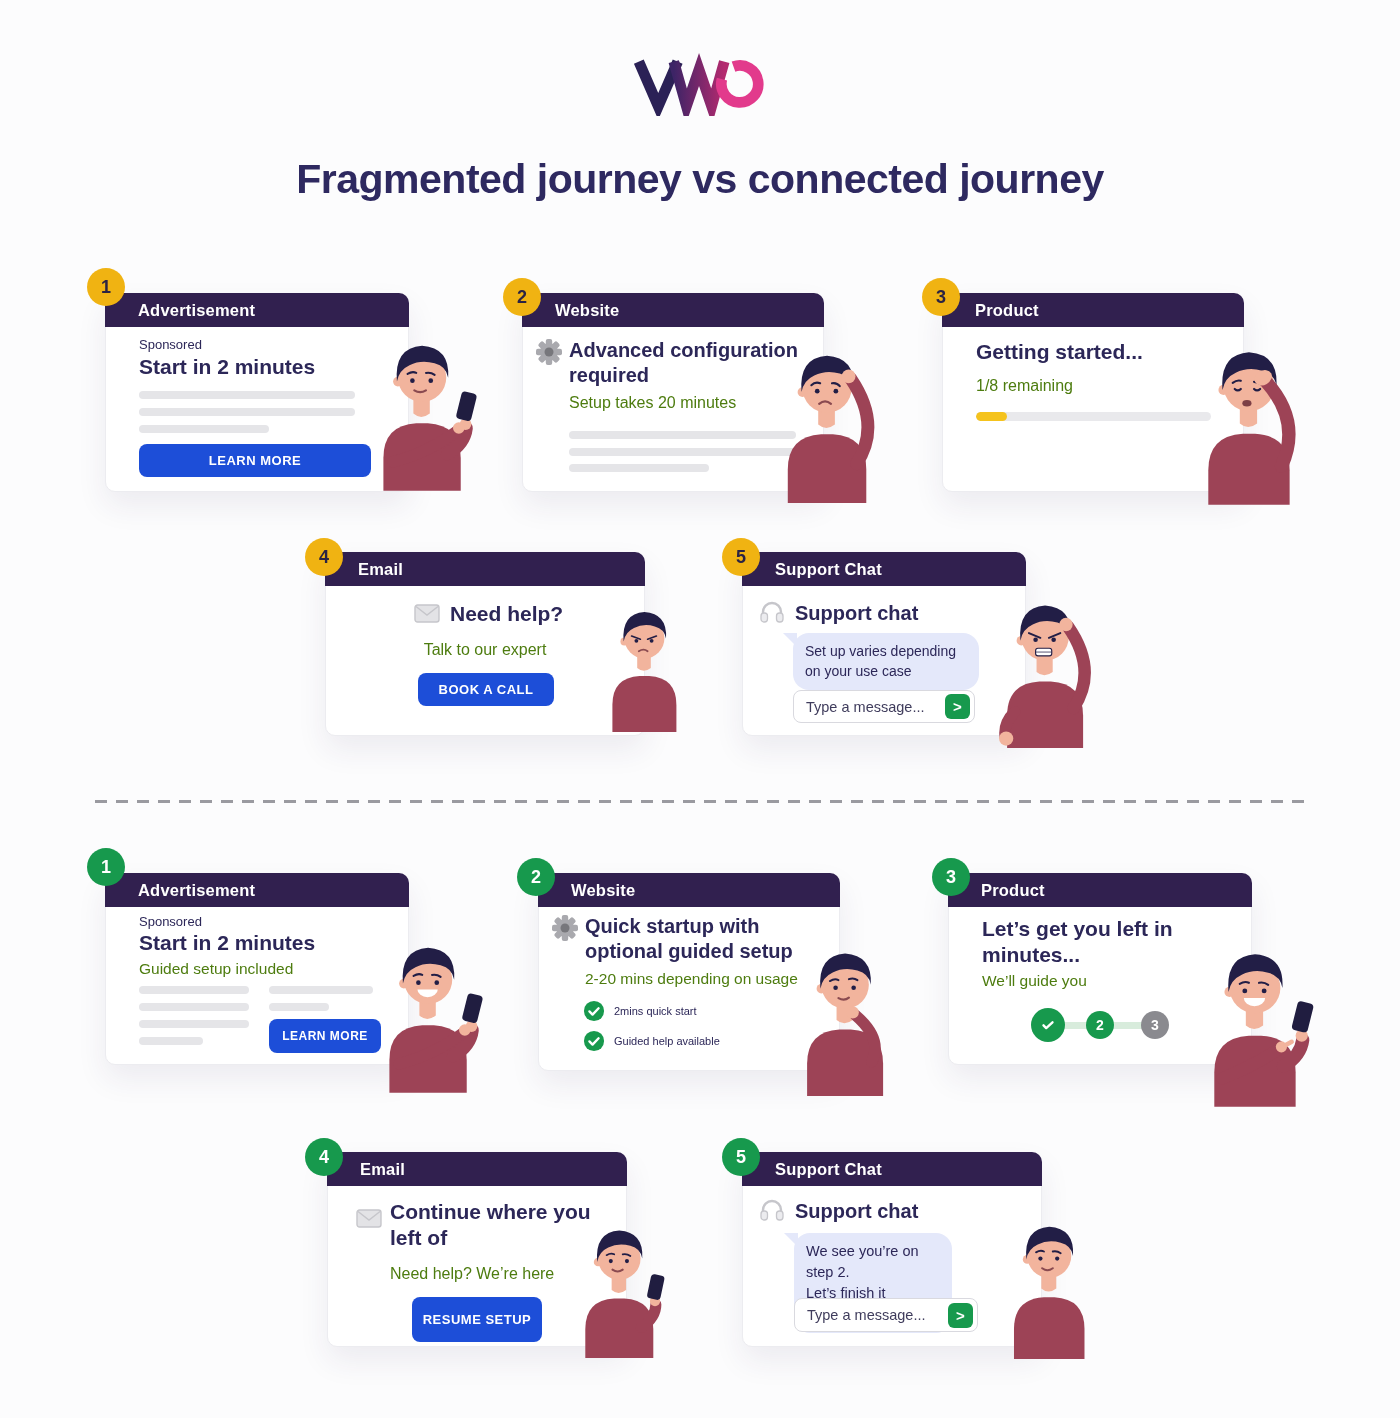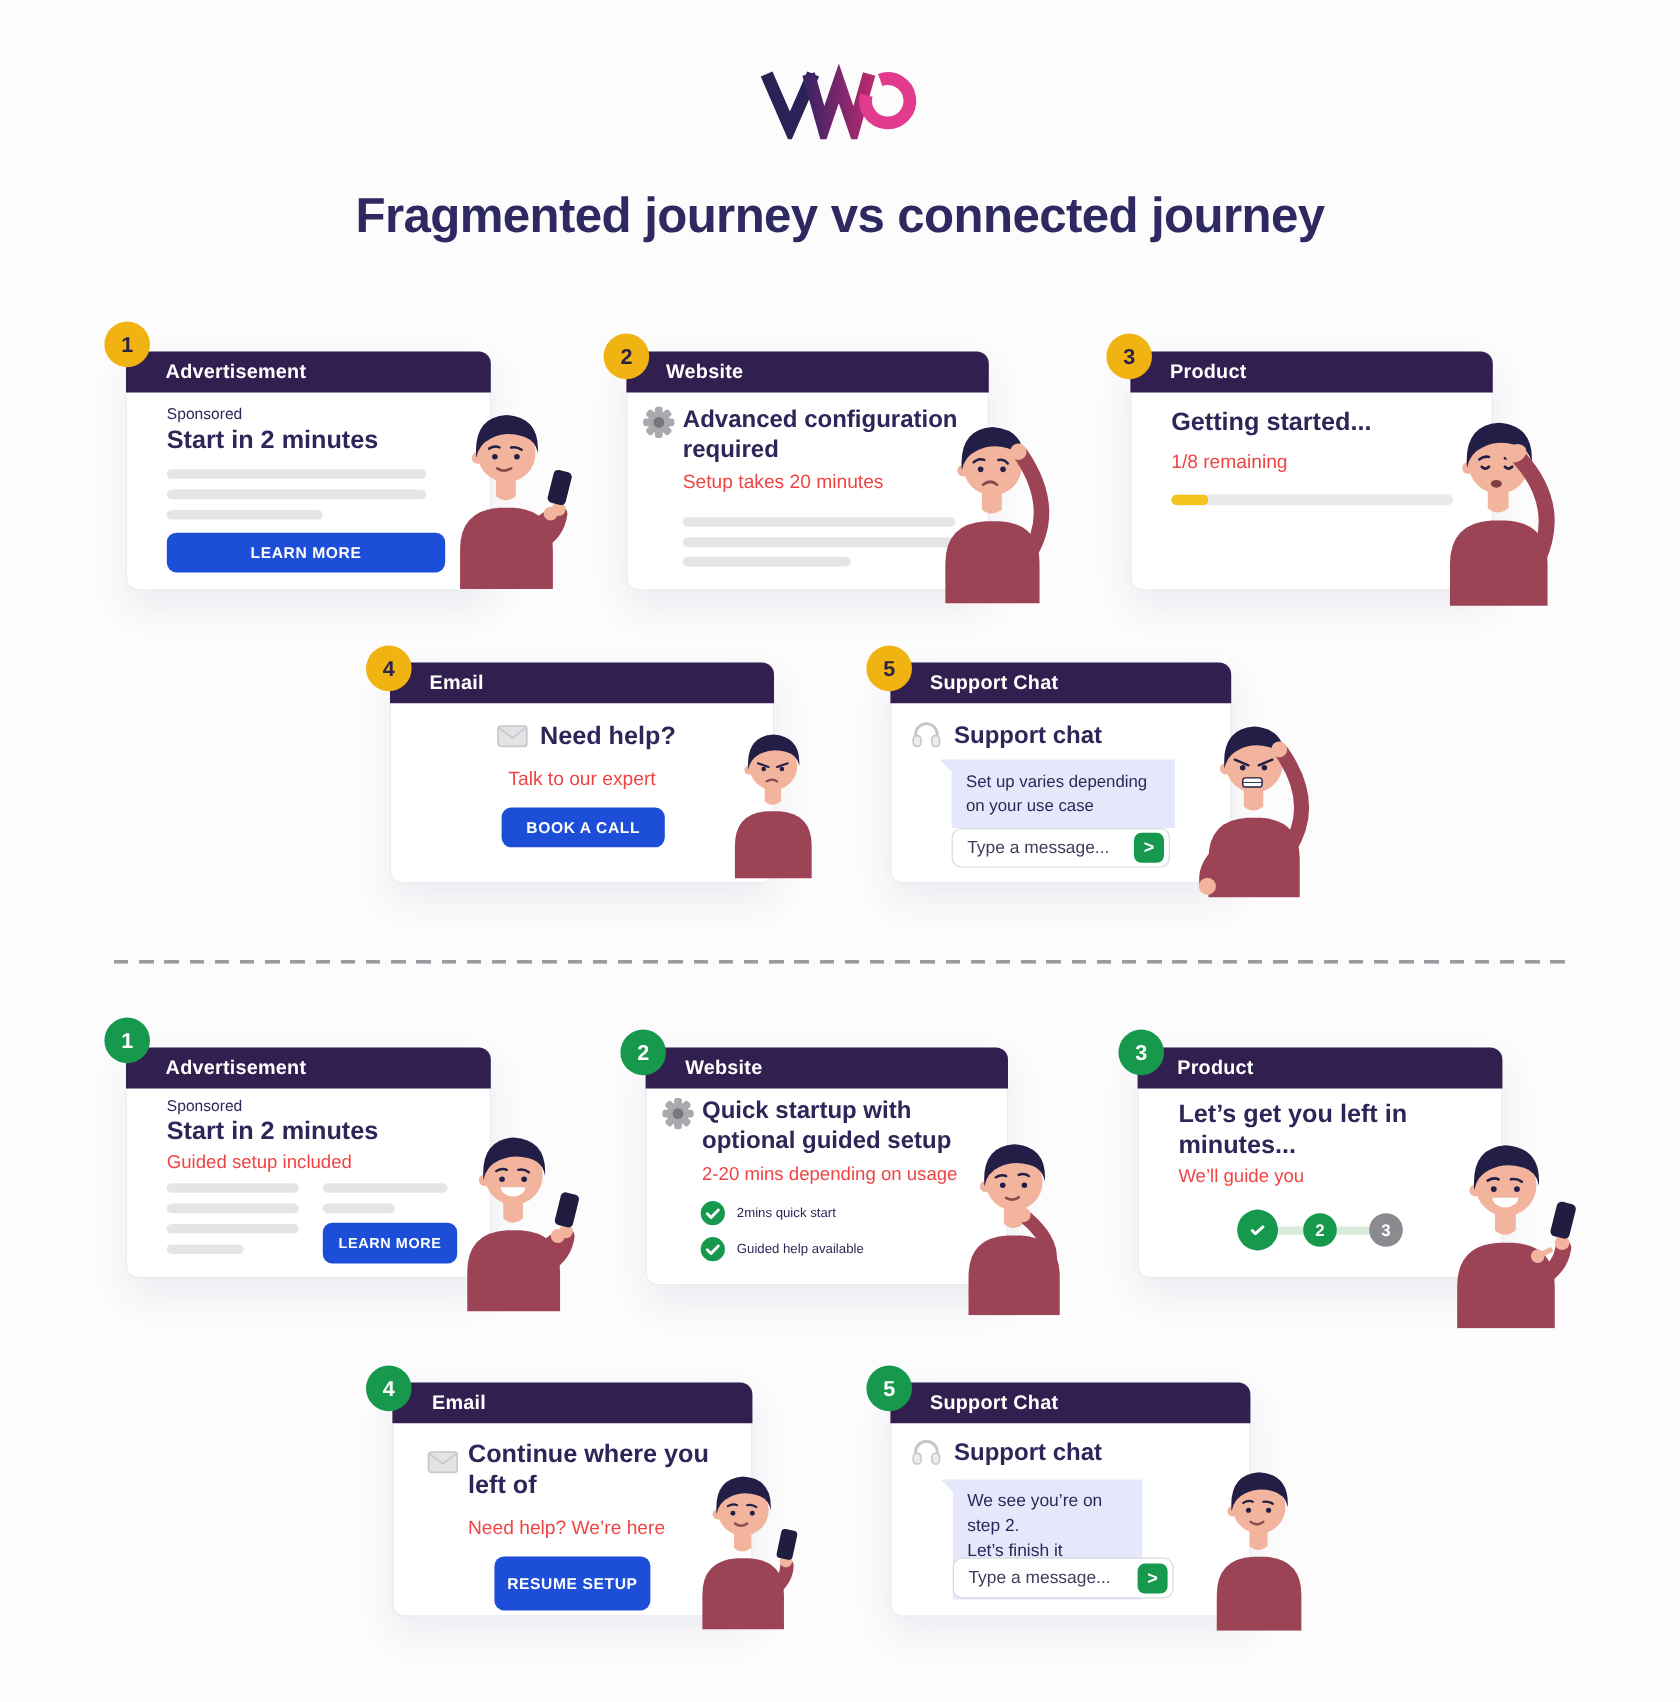--- a/index.html
+++ b/index.html
@@ -12,29 +12,29 @@
         box-shadow:0 14px 30px rgba(45,40,90,.08);}
   .chead{position:absolute;left:-1px;top:-1px;right:-1px;height:34px;background:#31204f;
          border-radius:10px 10px 0 0;color:#fff;font-size:16.5px;font-weight:bold;
          line-height:34px;padding-left:33px;letter-spacing:.2px;box-sizing:border-box;}
   .badge{position:absolute;width:38px;height:38px;border-radius:50%;display:flex;align-items:center;
          justify-content:center;font-size:18px;font-weight:bold;z-index:6;}
   .badge.y{background:#f0b312;color:#2a2344;}
   .badge.g{background:#17994d;color:#fff;}
   .kicker{position:absolute;font-size:13px;color:#2c2758;}
   .headline{position:absolute;font-weight:bold;color:#2c2758;line-height:1.25;}
-  .sub{position:absolute;color:#ef4444;}
+  .sub{position:absolute;color:#4d7c0f;}
   .sk{position:absolute;height:8px;border-radius:4px;background:#e5e5e8;}
   .btn{position:absolute;display:flex;align-items:center;justify-content:center;background:#1d4ed8;
        color:#fff;border:none;border-radius:8px;font-weight:bold;font-size:13px;letter-spacing:.5px;
        font-family:inherit;cursor:pointer;}
   .icon{position:absolute;}
   .ptrack{position:absolute;background:#e9e9ec;border-radius:5px;height:9px;overflow:hidden;}
   .pfill{height:100%;background:#f5c31d;border-radius:5px;}
-  .bubble{position:absolute;background:#e4e8fa;border-radius:0;color:#2c2758;line-height:1.45;
+  .bubble{position:absolute;background:#e4e8fa;border-radius:16px;color:#2c2758;line-height:1.45;
           padding:8px 12px;white-space:pre-line;box-sizing:border-box;}
   .bubble:before{content:"";position:absolute;left:-10px;top:0;width:0;height:0;
           border-top:14px solid #e4e8fa;border-left:14px solid transparent;}
   .chatrow{position:absolute;display:flex;align-items:center;background:#fff;border:1.5px solid #d9d9df;
            border-radius:8px;padding:0 4px 0 10px;box-sizing:border-box;}
   .chatrow input{flex:1;border:none;outline:none;font-size:14.5px;color:#3f3c5c;
            font-family:inherit;background:transparent;min-width:0;}
   .chatrow input::placeholder{color:#3f3c5c;opacity:1;}
   .send{width:25px;height:25px;border:none;border-radius:6px;background:#17994d;color:#fff;
         font-weight:bold;font-size:15px;display:flex;align-items:center;justify-content:center;

